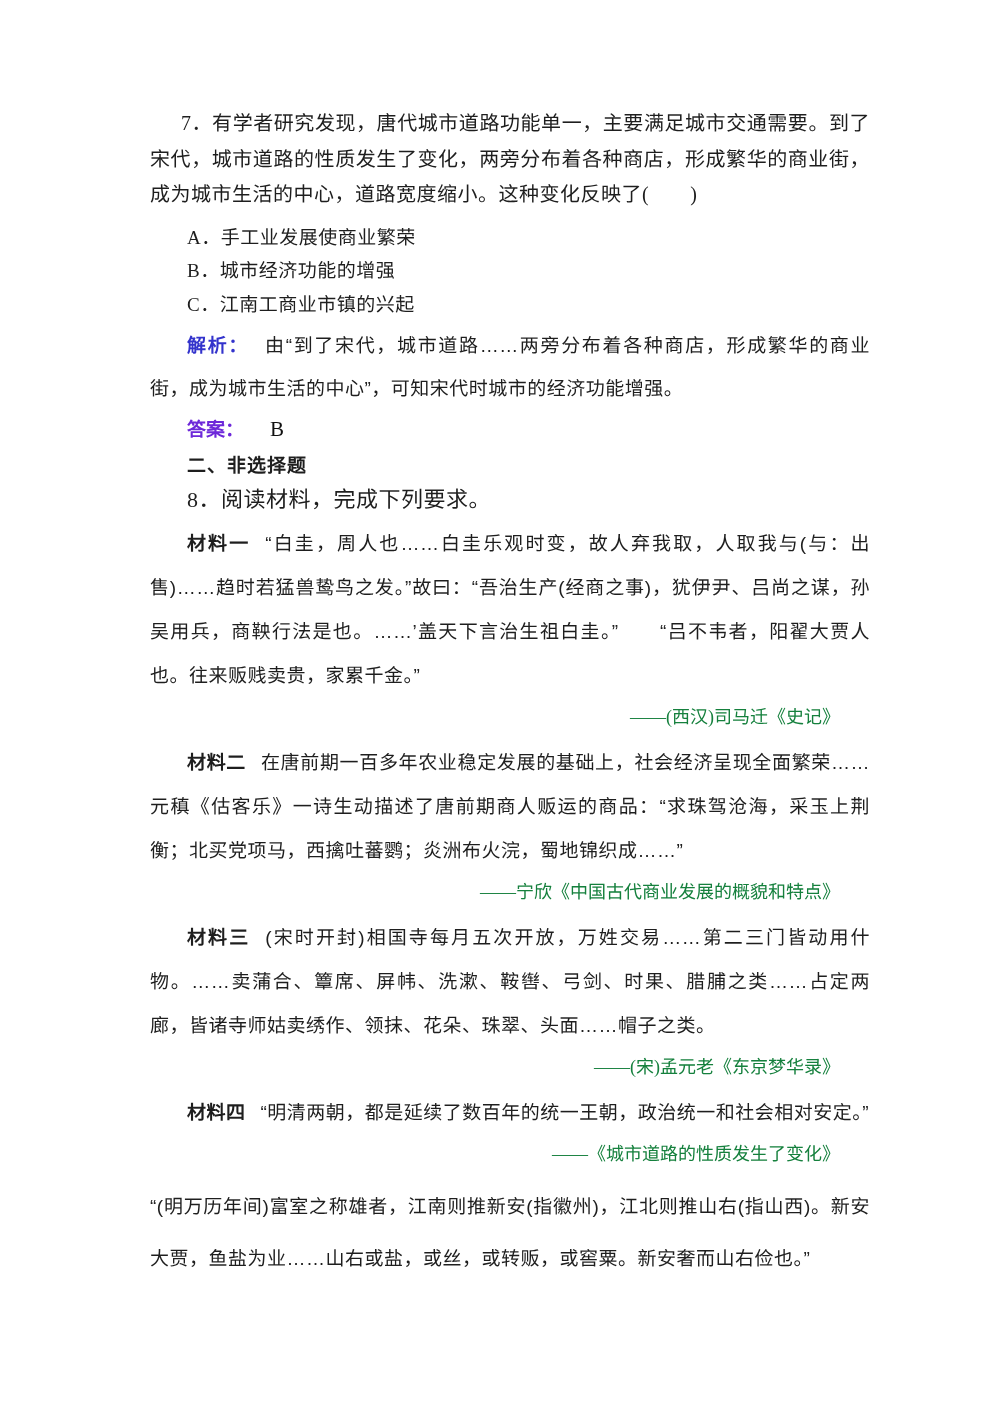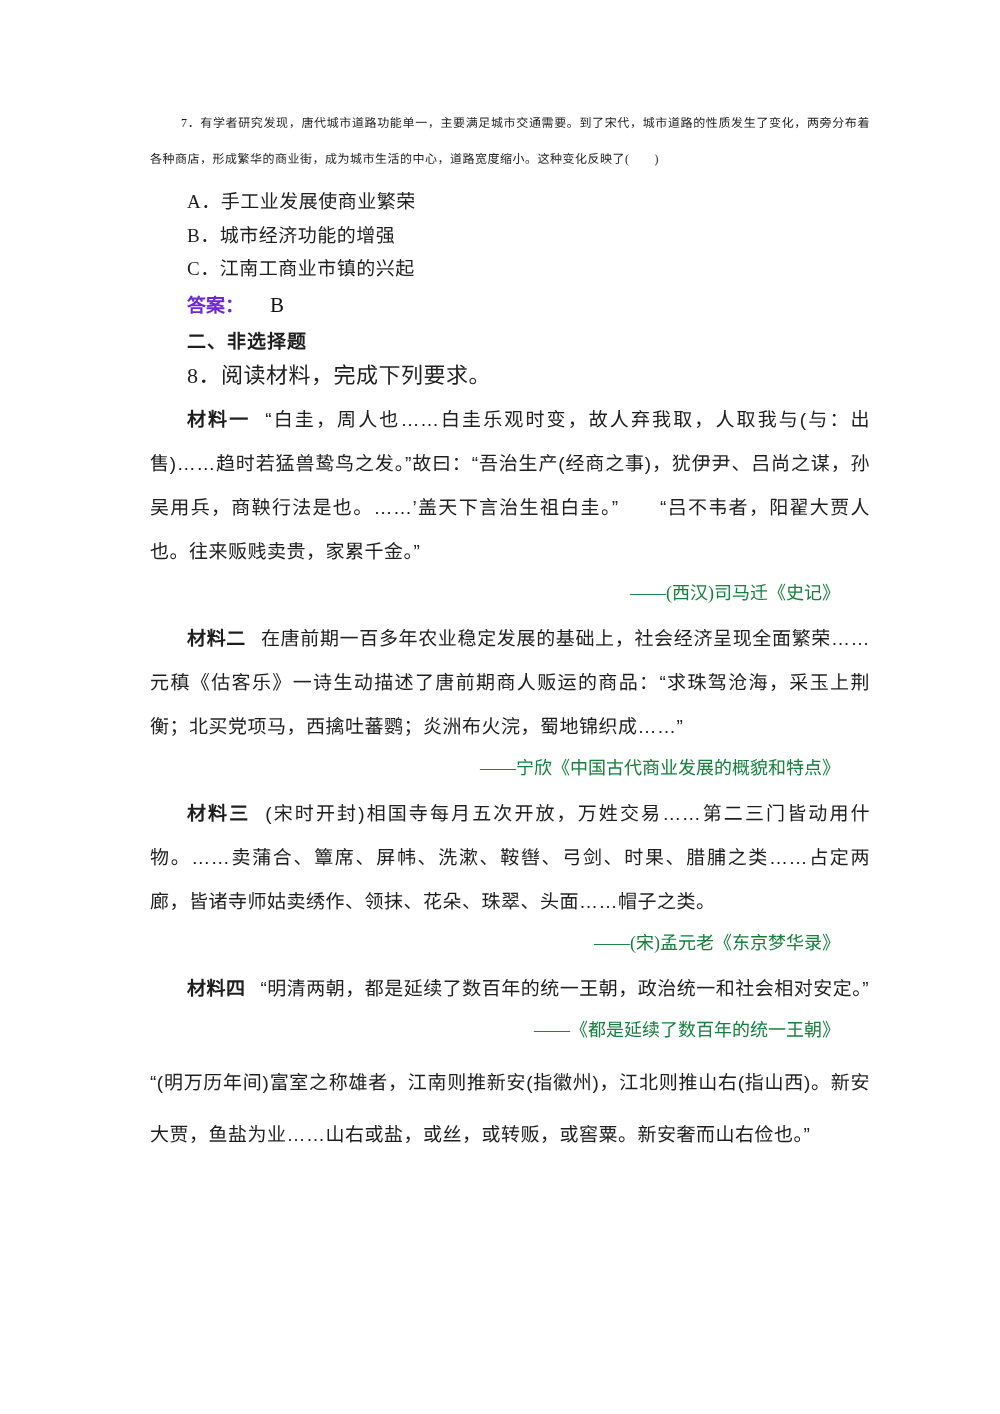--- a/index.html
+++ b/index.html
@@ -17,21 +17,21 @@
     height: 1414px;
     padding: 106px 130px 0 150px; 
   }
   p, h2 { margin: 0; padding: 0; font-weight: normal; }
 
   .serif { font-family: "Liberation Serif", serif; }
   .sans  { font-family: "Liberation Sans", sans-serif; }
 
   
   .q7 {
-    font-size: 12px;
+    font-size: 20px;
     line-height: 35.5px;
     text-align: justify;
     text-indent: 31px;
     letter-spacing: 0.5px;
   }
   
   .options { margin-top: 8px; }
   .opt {
     font-size: 19px;
     line-height: 33.5px;
@@ -119,34 +119,35 @@
 <div class="page">
 
   <p class="q7 serif">7．有学者研究发现，唐代城市道路功能单一，主要满足城市交通需要。到了宋代，城市道路的性质发生了变化，两旁分布着各种商店，形成繁华的商业街，成为城市生活的中心，道路宽度缩小。这种变化反映了(　　)</p>
 
   <div class="options">
     <p class="opt serif">A．手工业发展使商业繁荣</p>
     <p class="opt serif">B．城市经济功能的增强</p>
     <p class="opt serif">C．江南工商业市镇的兴起</p>
   </div>
 
+  <p class="analysis sans"><span class="label-blue">解析：</span><span>由“到了宋代，城市道路……两旁分布着各种商店，形成繁华的商业街，成为城市生活的中心”，可知宋代时城市的经济功能增强。</span></p>
 
   <p class="answer sans"><span class="label-red">答案：</span><span class="answer-value serif">B</span></p>
 
   <h2 class="section sans">二、非选择题</h2>
 
   <p class="q8 serif">8．阅读材料，完成下列要求。</p>
 
   <p class="material sans"><span class="mlabel">材料一</span><span>“白圭，周人也……白圭乐观时变，故人弃我取，人取我与(与：出售)……趋时若猛兽鸷鸟之发。”故曰：“吾治生产(经商之事)，犹伊尹、吕尚之谋，孙吴用兵，商鞅行法是也。……’盖天下言治生祖白圭。”　　“吕不韦者，阳翟大贾人也。往来贩贱卖贵，家累千金。”</span></p>
   <p class="attribution serif">——(西汉)司马迁《史记》</p>
 
   <p class="material sans"><span class="mlabel">材料二</span><span>在唐前期一百多年农业稳定发展的基础上，社会经济呈现全面繁荣……元稹《估客乐》一诗生动描述了唐前期商人贩运的商品：“求珠驾沧海，采玉上荆衡；北买党项马，西擒吐蕃鹦；炎洲布火浣，蜀地锦织成……”</span></p>
   <p class="attribution serif">——宁欣《中国古代商业发展的概貌和特点》</p>
 
   <p class="material sans"><span class="mlabel">材料三</span><span>(宋时开封)相国寺每月五次开放，万姓交易……第二三门皆动用什物。……卖蒲合、簟席、屏帏、洗漱、鞍辔、弓剑、时果、腊脯之类……占定两廊，皆诸寺师姑卖绣作、领抹、花朵、珠翠、头面……帽子之类。</span></p>
   <p class="attribution serif">——(宋)孟元老《东京梦华录》</p>
 
   <p class="material sans"><span class="mlabel">材料四</span><span>“明清两朝，都是延续了数百年的统一王朝，政治统一和社会相对安定。”</span></p>
-  <p class="attribution serif">——《都是延续了数百年的统一王朝》</p>
+  <p class="attribution serif">——《城市道路的性质发生了变化》</p>
 
   <p class="quote sans">“(明万历年间)富室之称雄者，江南则推新安(指徽州)，江北则推山右(指山西)。新安大贾，鱼盐为业……山右或盐，或丝，或转贩，或窖粟。新安奢而山右俭也。”</p>
 
 </div>
 
 </body></html>

